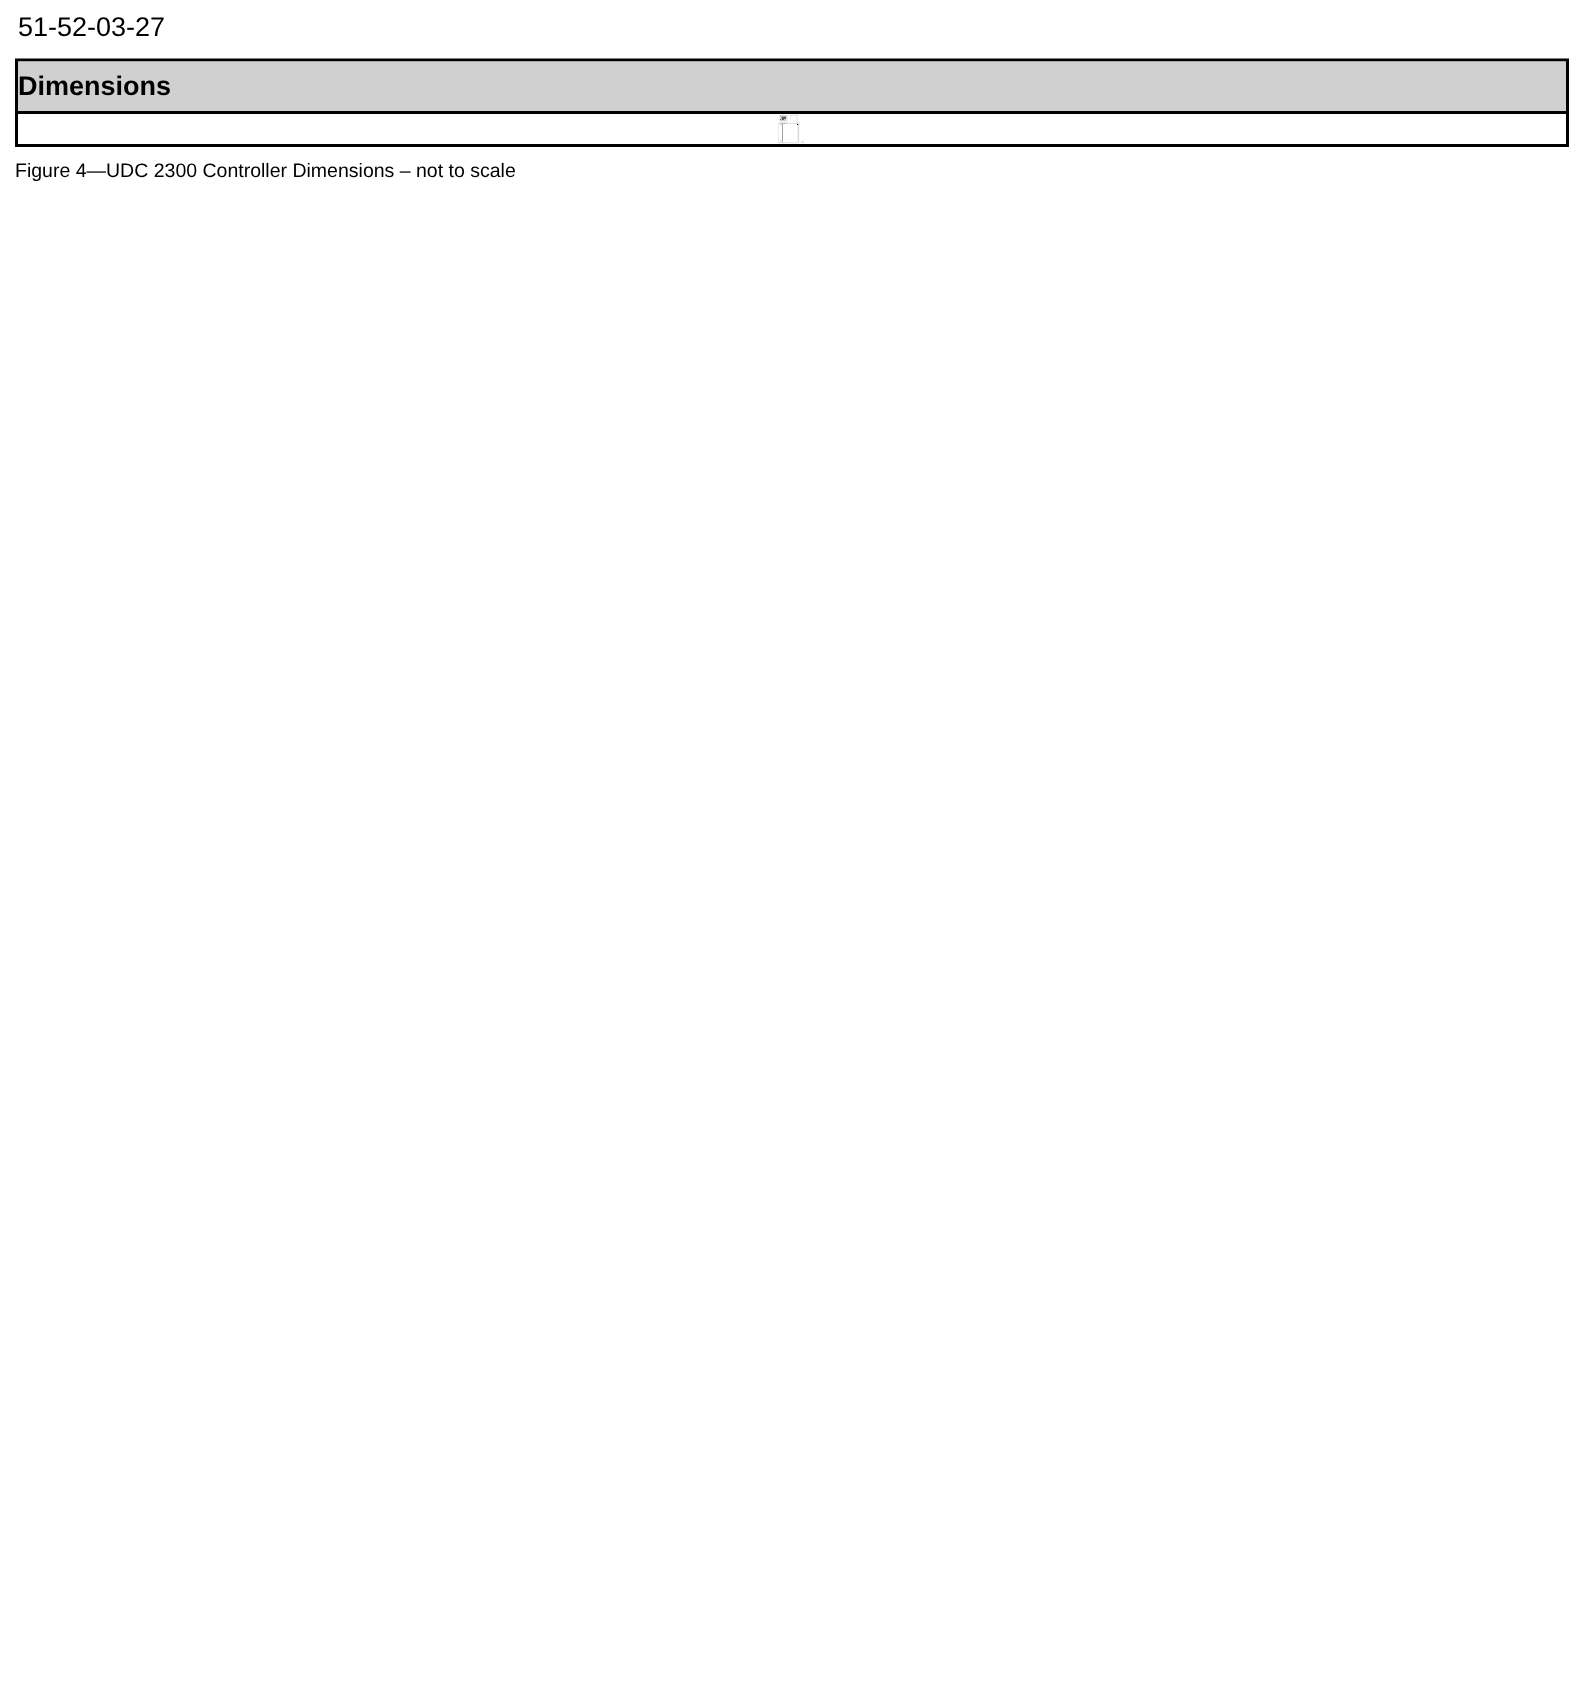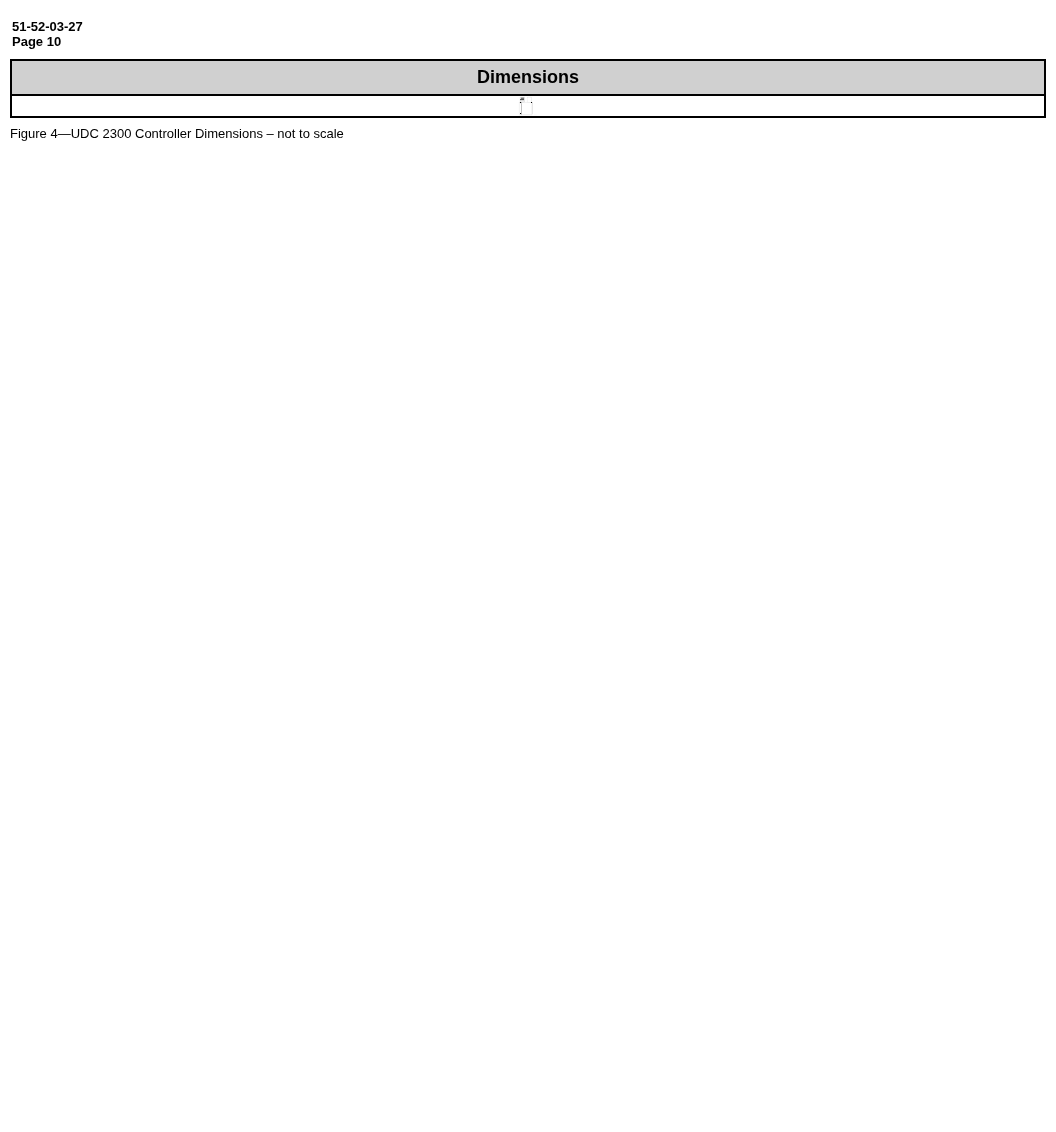--- a/index.html
+++ b/index.html
@@ -7,30 +7,30 @@
       font-family: Arial, sans-serif;
       background: #fff;
       width: 1056px;
       min-height: 1132px;
       font-size: 13px;
       color: #000;
     }
     .page-header {
       padding: 8px 12px 4px 12px;
     }
-    .page-header-line1 { font-size: 13px; font-weight: bold; margin-top: 11px; }
+    .page-header-line1 { font-size: 18px; font-weight: normal; }
     .page-header-line2 { font-size: 13px; font-weight: bold; }
 
     .dimensions-section {
       margin: 6px 10px;
       border: 2px solid #000;
     }
     .dimensions-title {
       background: #d0d0d0;
-      text-align: center;
+      text-align: left;
       font-size: 18px;
       font-weight: bold;
       padding: 6px 0;
       border-bottom: 2px solid #000;
     }
     .dimensions-content {
       background: #fff;
       padding: 10px 10px;
       position: relative;
     }
@@ -48,21 +48,20 @@
     .caption {
       margin: 8px 10px 4px 10px;
       font-size: 13px;
     }
   </style>
 </head>
 <body>
 
 <div class="page-header">
   <div class="page-header-line1">51-52-03-27</div>
-  <div class="page-header-line2">Page 10</div>
 </div>
 
 <div class="dimensions-section">
   <div class="dimensions-title">Dimensions</div>
   <div class="dimensions-content">
 
     <svg class="main-svg" viewBox="0 0 1036 980" xmlns="http://www.w3.org/2000/svg">
 
       <rect x="130" y="55" width="230" height="240" fill="#eeeeee" stroke="#000" stroke-width="2"></rect>
 

